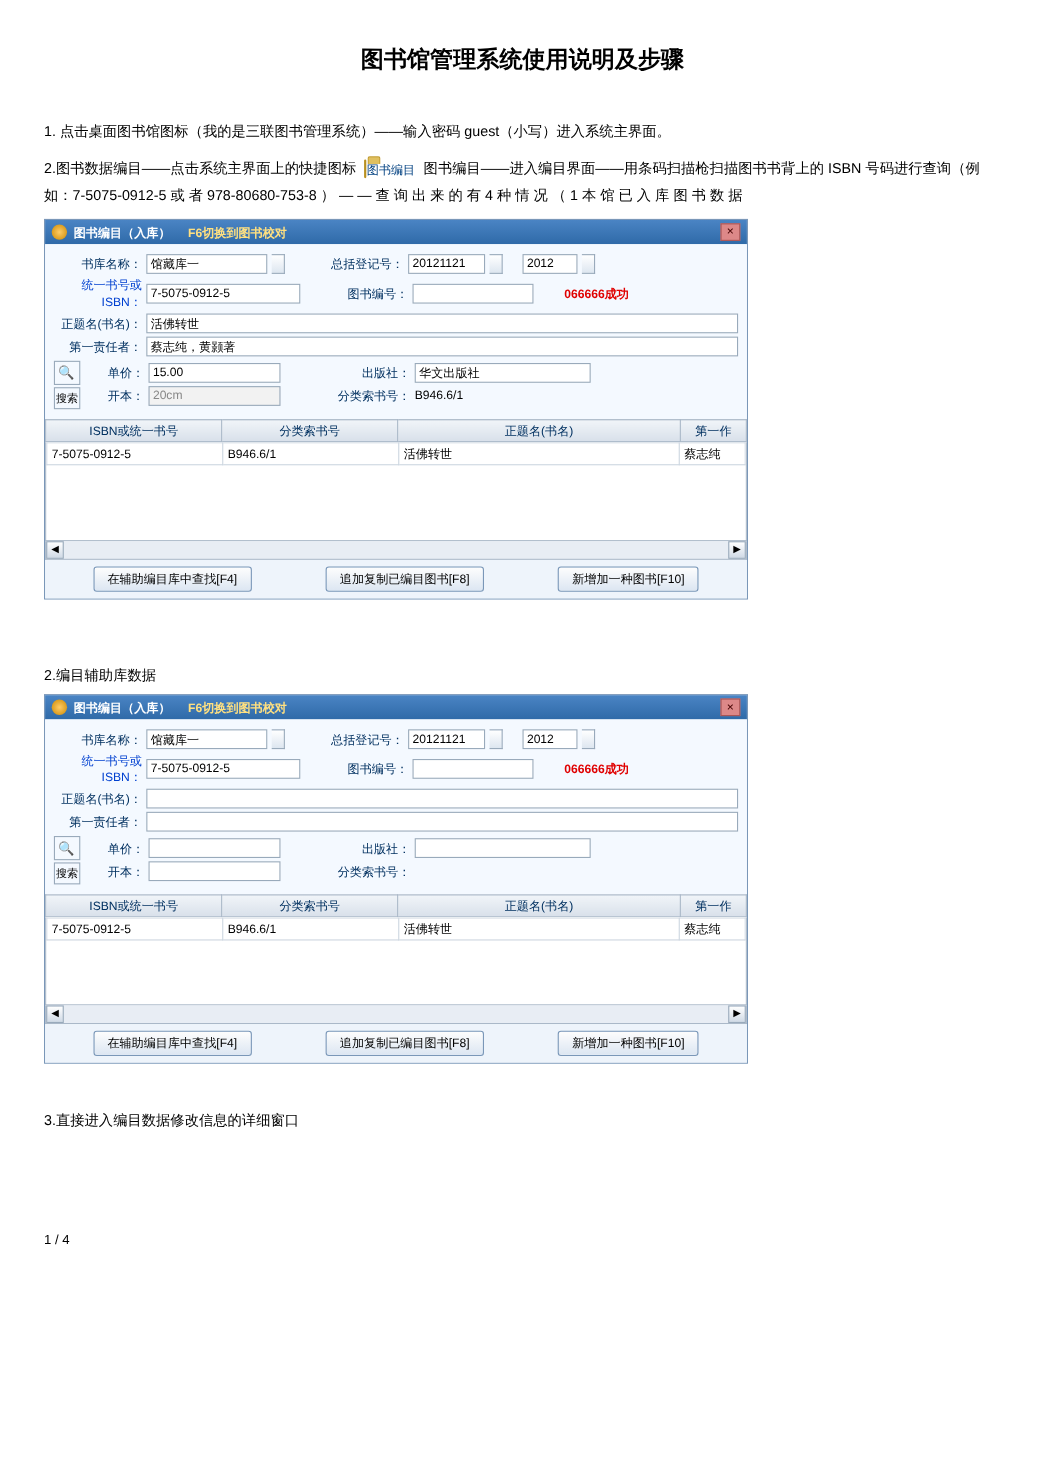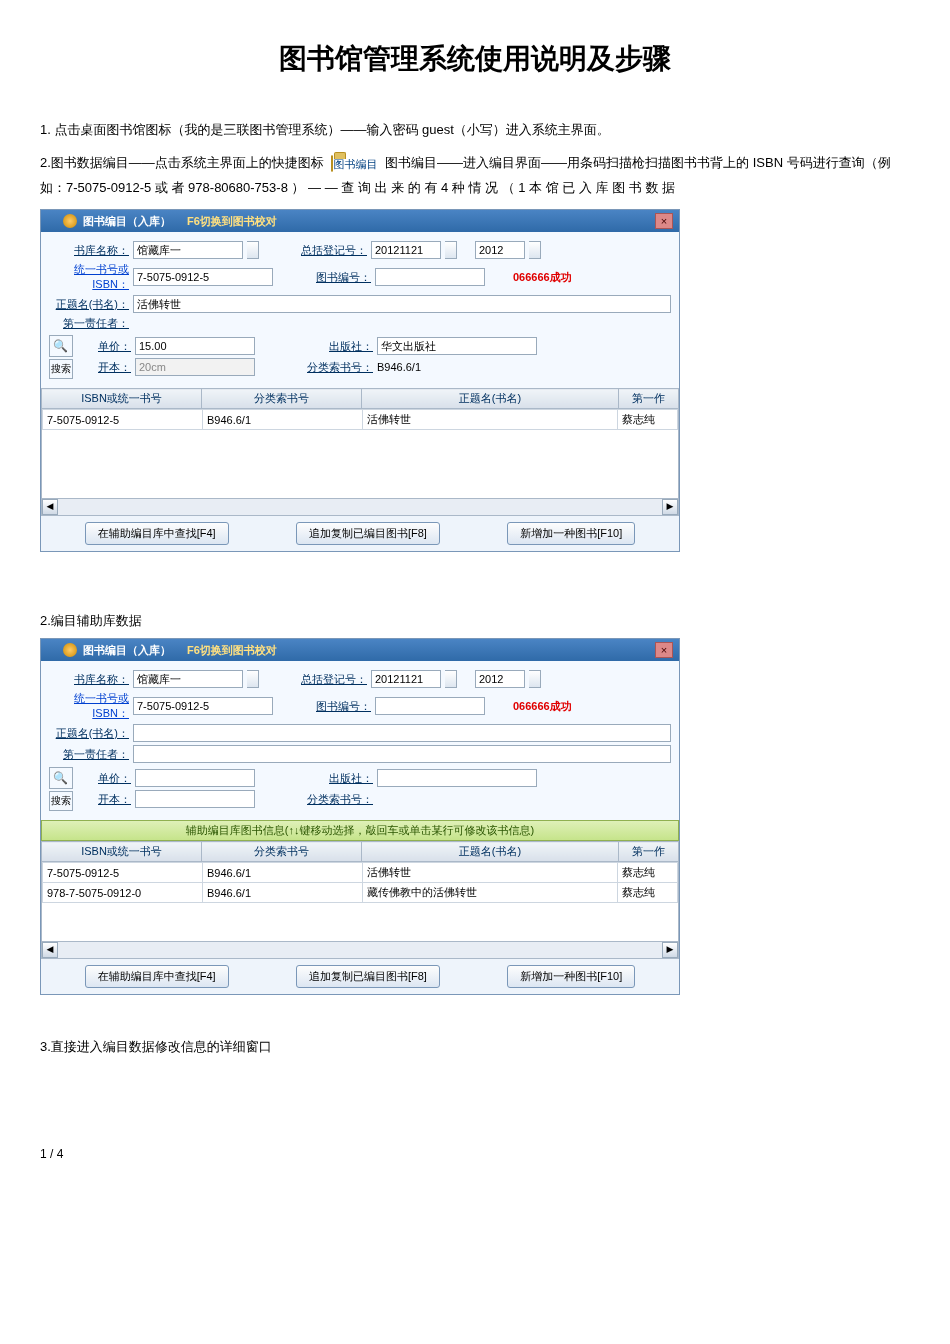--- a/index.html
+++ b/index.html
@@ -5,21 +5,21 @@
     * { margin: 0; padding: 0; box-sizing: border-box; }
     body {
       font-family: "Microsoft YaHei", SimSun, Arial, sans-serif;
       font-size: 12px;
       background: #fff;
       color: #000;
       padding: 20px 40px;
     }
     .page-title {
       text-align: center;
-      font-size: 28px;
+      font-size: 21px;
       font-weight: bold;
       margin: 20px 0 40px;
     }
     .step-text {
       font-size: 13px;
       margin: 10px 0;
       line-height: 1.8;
     }
     .icon-block {
       display: inline-block;
@@ -64,21 +64,21 @@
       font-size: 11px;
     }
     .titlebar {
       background: linear-gradient(#4a84c4, #2f6aa8);
       color: #fff;
       padding: 3px 6px;
       display: flex;
       align-items: center;
       justify-content: space-between;
     }
-    .titlebar-left { display: flex; align-items: center; gap: 6px; margin-left: 16px; }
+    .titlebar-left { display: flex; align-items: center; gap: 6px; }
     .titlebar-icon {
       width: 14px; height: 14px;
       background: radial-gradient(#ffcc66, #cc8800);
       border-radius: 50%;
     }
     .titlebar .title-main { font-weight: bold; }
     .titlebar .title-sub { color: #ffe080; margin-left: 10px; font-weight: bold; }
     .close-btn {
       width: 18px; height: 16px;
       background: #d88;
@@ -94,21 +94,20 @@
       display: flex;
       align-items: center;
       margin: 3px 0;
       gap: 4px;
     }
     .form-label {
       width: 80px;
       text-align: right;
       color: #003060;
       font-size: 11px;
-      text-decoration: underline;
     }
     .form-label.blue { color: #0040d0; }
     .input-box {
       border: 1px solid #9ab;
       background: #fff;
       height: 18px;
       padding: 1px 3px;
       font-size: 11px;
     }
     .spinner {
@@ -259,20 +258,21 @@
       <span class="form-label" style="width:60px">图书编号：</span>
       <input class="input-box" style="width: 110px;">
       <span class="success-text">066666成功</span>
     </div>
     <div class="form-row">
       <span class="form-label">正题名(书名)：</span>
       <input class="input-box" style="flex: 1 1 0%;" value="活佛转世">
     </div>
     <div class="form-row">
       <span class="form-label">第一责任者：</span>
+      <input class="input-box" style="flex: 1 1 0%;" value="蔡志纯，黄颢著">
     </div>
     <div class="form-row">
       <div class="btn-col">
         <div class="search-icon-btn">🔍</div>
         <div class="search-text-btn">搜索</div>
       </div>
       <div style="flex:1">
         <div class="form-row">
           <span class="form-label" style="width:50px">单价：</span>
           <input class="input-box" style="width: 120px;" value="15.00">
@@ -379,46 +379,39 @@
         </div>
         <div class="form-row">
           <span class="form-label" style="width:50px">开本：</span>
           <input class="input-box" style="width: 120px;">
           <span style="width:40px"></span>
           <span class="form-label" style="width:70px">分类索书号：</span>
         </div>
       </div>
     </div>
   </div>
-  <div class="grid-header-bar">辅助编目库图书信息(↑↓键移动选择，敲回车或单击某行可修改该书信息)</div>
   <table class="grid-table">
     <thead>
       <tr>
         <th style="width:160px">ISBN或统一书号</th>
         <th style="width:160px">分类索书号</th>
         <th>正题名(书名)</th>
         <th style="width:60px">第一作</th>
       </tr>
     </thead>
   </table>
   <div class="grid-body-wrap" style="height:80px">
     <table class="grid-table">
       <tbody>
         <tr class="hl">
           <td style="width:160px">7-5075-0912-5</td>
           <td style="width:160px">B946.6/1</td>
           <td>活佛转世</td>
           <td style="width:60px">蔡志纯</td>
         </tr>
-        <tr>
-          <td style="width:160px">978-7-5075-0912-0</td>
-          <td style="width:160px">B946.6/1</td>
-          <td>藏传佛教中的活佛转世</td>
-          <td style="width:60px">蔡志纯</td>
-        </tr>
       </tbody>
     </table>
   </div>
   <div class="scrollbar-row">
     <div class="scroll-btn">◀</div>
     <div class="scroll-track"></div>
     <div class="scroll-btn">▶</div>
   </div>
   <div class="bottom-btns">
     <div class="win-btn">在辅助编目库中查找[F4]</div>

